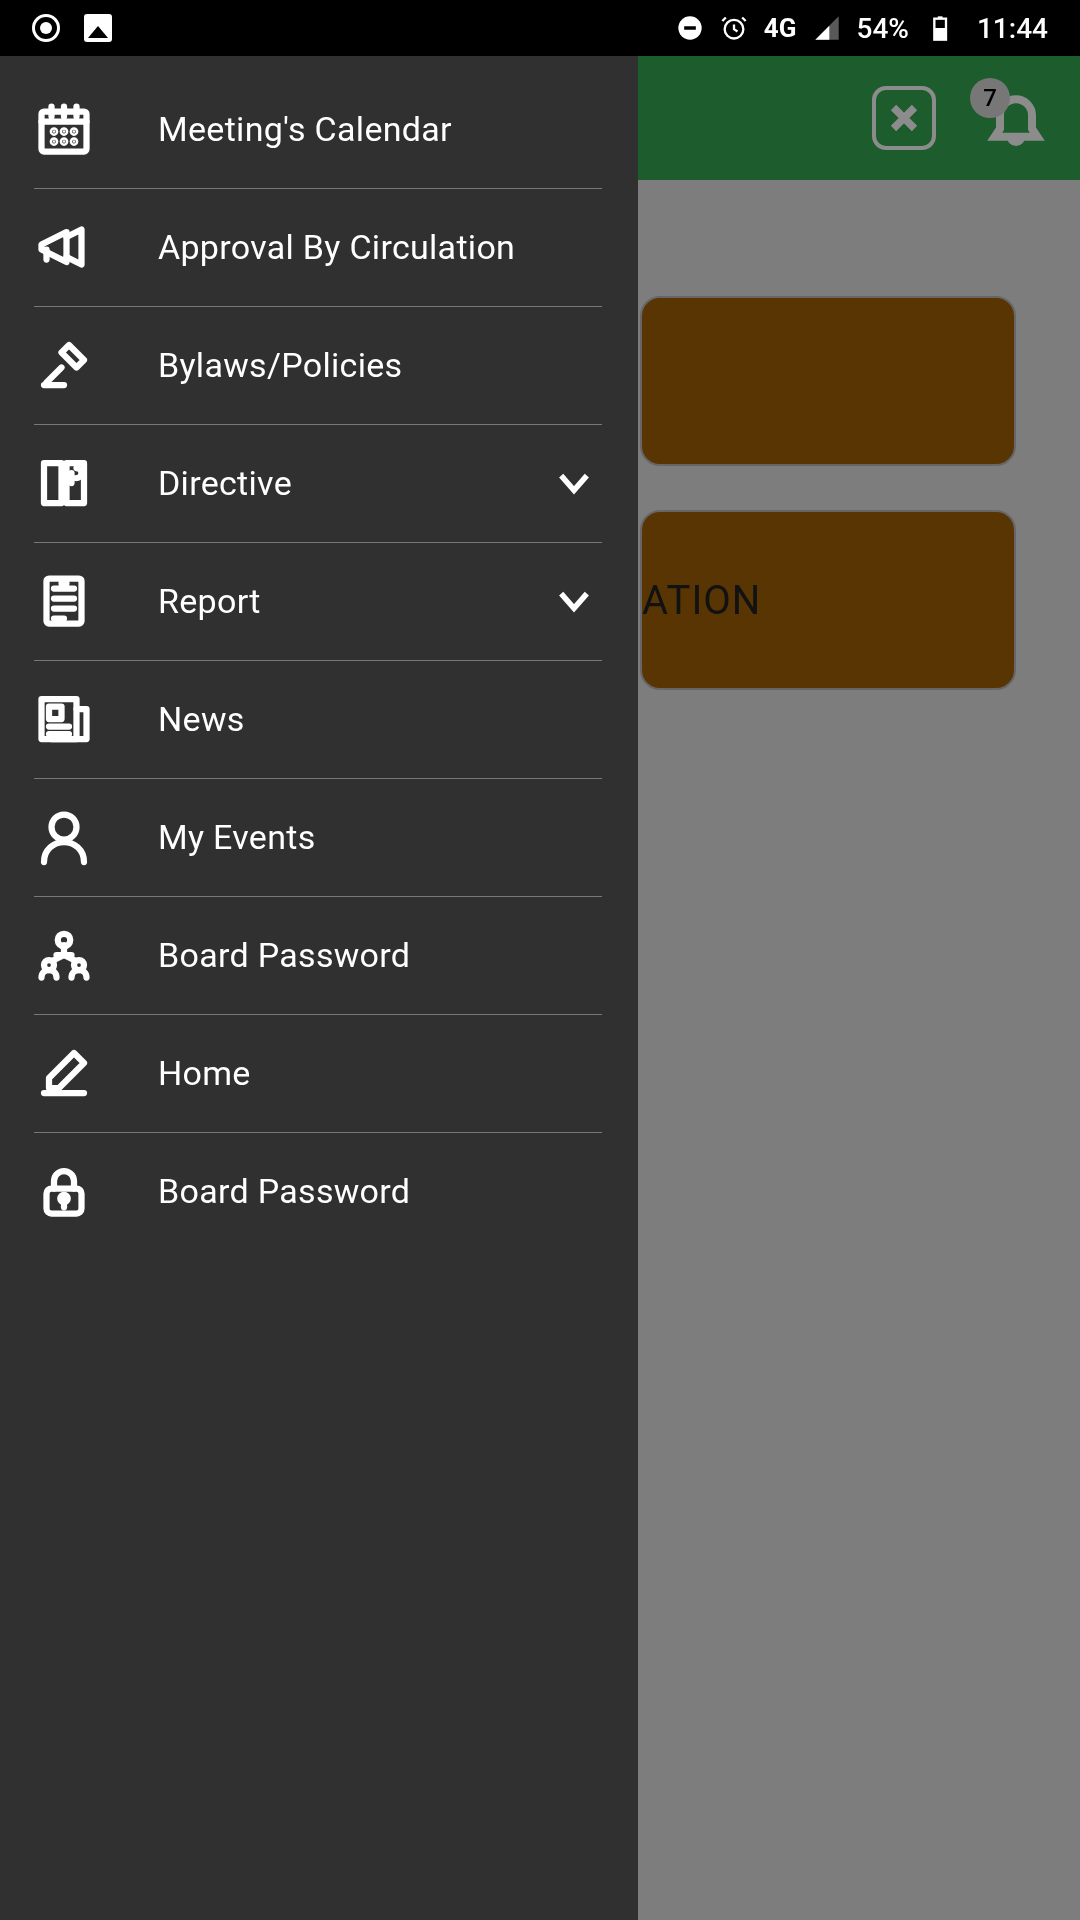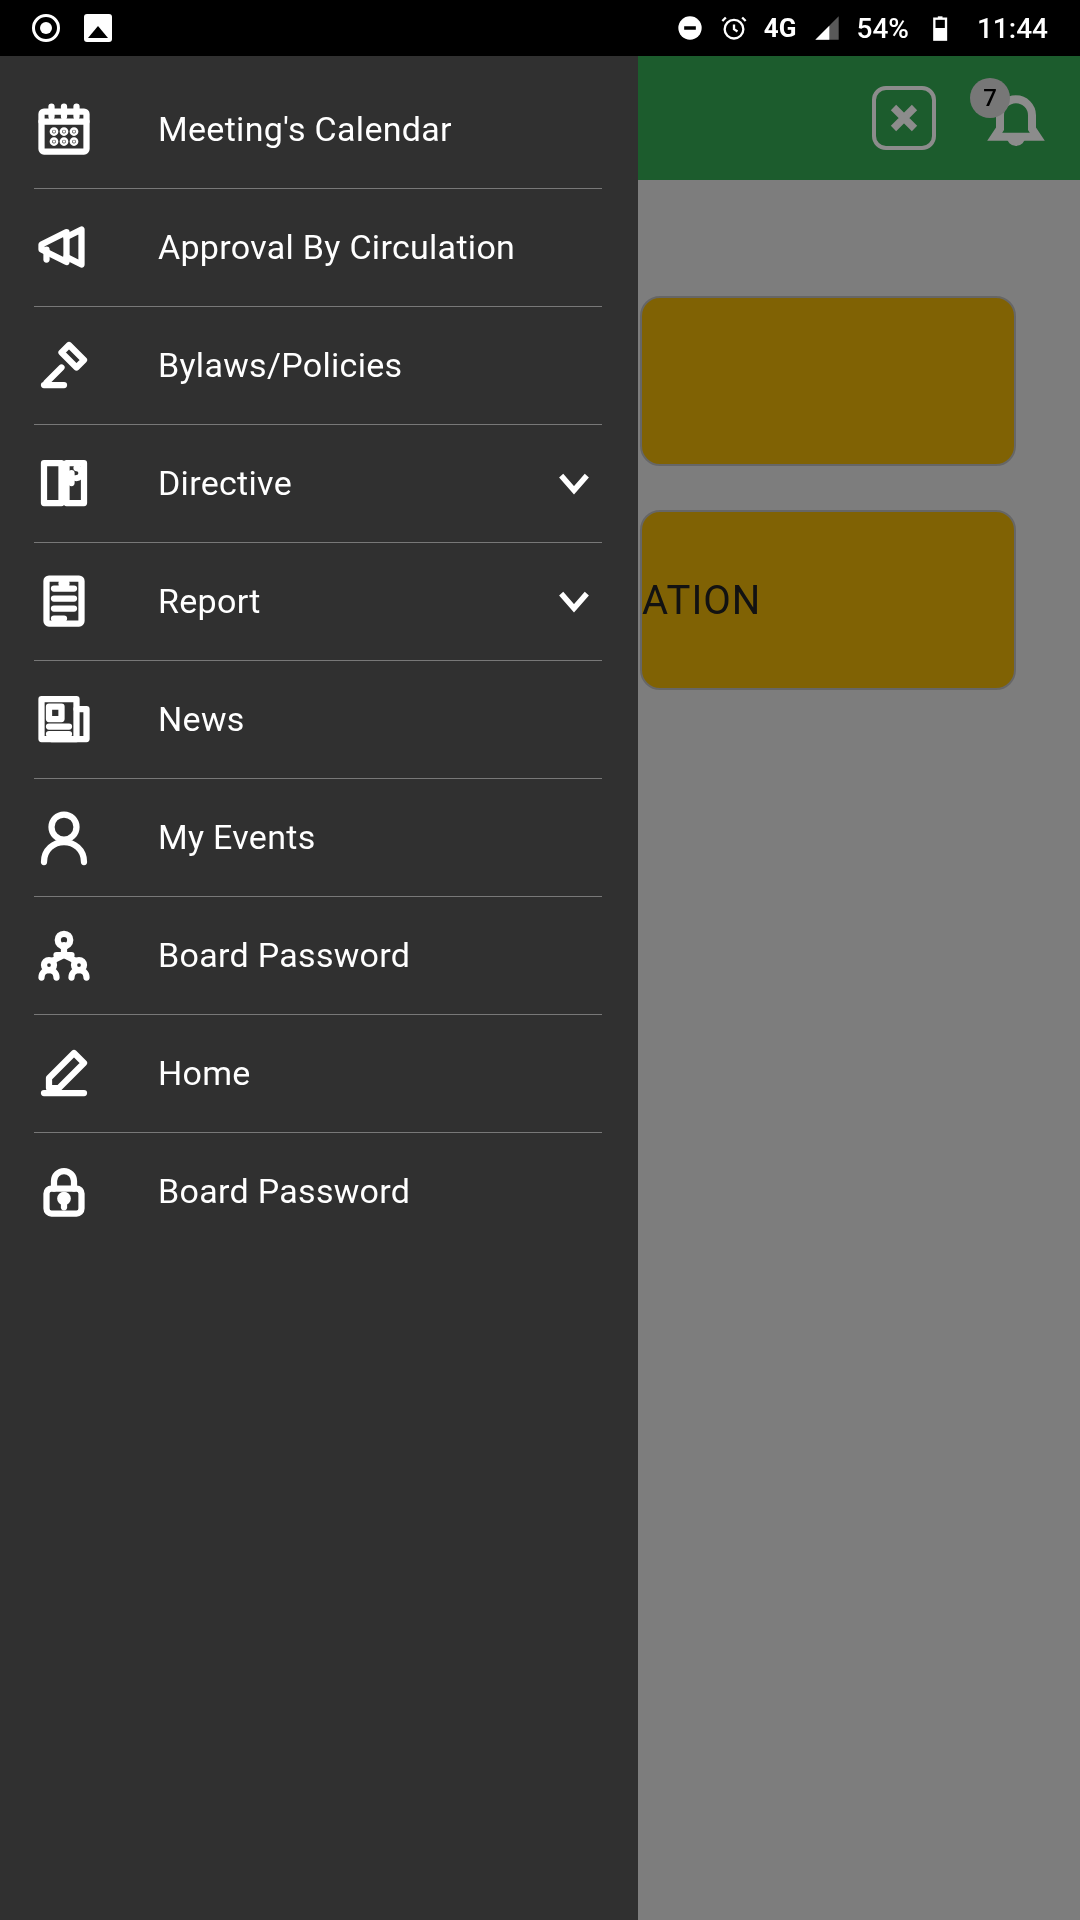--- a/index.html
+++ b/index.html
@@ -13,21 +13,21 @@
   .circle-dot { width: 28px; height: 28px; border-radius: 50%; border: 3px solid #fff; display:flex;align-items:center;justify-content:center;}
   .circle-dot::after{content:"";width:12px;height:12px;border-radius:50%;background:#fff;}
   .pic-icon{width:28px;height:28px;background:#fff;border-radius:3px;position:relative;}
   .pic-icon::after{content:"";position:absolute;left:4px;bottom:4px;width:0;height:0;border-left:10px solid transparent;border-right:10px solid transparent;border-bottom:12px solid #000;}
   
   .screen { position: relative; width: 100%; height: calc(100% - 56px); background:#E4E4E4; }
   .app-header { position:absolute; top:0; left:0; right:0; height:124px; background:#34A853; display:flex; align-items:center; justify-content:flex-end; padding:0 24px; }
   .bell-wrap { position:relative; width:80px;height:80px;display:flex;align-items:center;justify-content:center; }
   .bell-wrap svg{width:64px;height:64px;stroke:#fff;fill:none;stroke-width:3;}
   .badge{position:absolute;top:0;left:-6px;width:40px;height:40px;border-radius:50%;background:#D9D9D9;color:#000;font-size:24px;display:flex;align-items:center;justify-content:center;font-weight:500;}
-  .bg-card{position:absolute;left:640px;right:64px;border:2px solid #BBB;border-radius:20px;background:#eab308;}
+  .bg-card{position:absolute;left:640px;right:64px;border:2px solid #BBB;border-radius:20px;background:#a16207;}
   .bg-card-1{top:240px;height:170px;}
   .bg-card-2{top:454px;height:180px;display:flex;align-items:center;justify-content:flex-start;padding-left:0;}
   .bg-card-2 span{font-size:40px;color:#222;letter-spacing:1px;}
   .overlay{position:absolute;inset:0;background:rgba(0,0,0,0.45);}
   
   .drawer { position:absolute; top:0; left:0; width:638px; height:100%; background:#303030; color:#fff; padding-top:14px; }
   .menu-item { display:flex; align-items:center; height:118px; padding:0 40px 0 34px; position:relative; cursor:pointer; }
   .menu-item + .menu-item::before { content:""; position:absolute; top:0; left:34px; right:36px; height:1px; background:rgba(255,255,255,0.35); }
   .menu-icon { width:60px; height:60px; flex:0 0 60px; margin-right:64px; display:flex;align-items:center;justify-content:center;}
   .menu-icon svg{width:100%;height:100%;stroke:#fff;fill:none;stroke-width:2.5;stroke-linecap:round;stroke-linejoin:round;}

